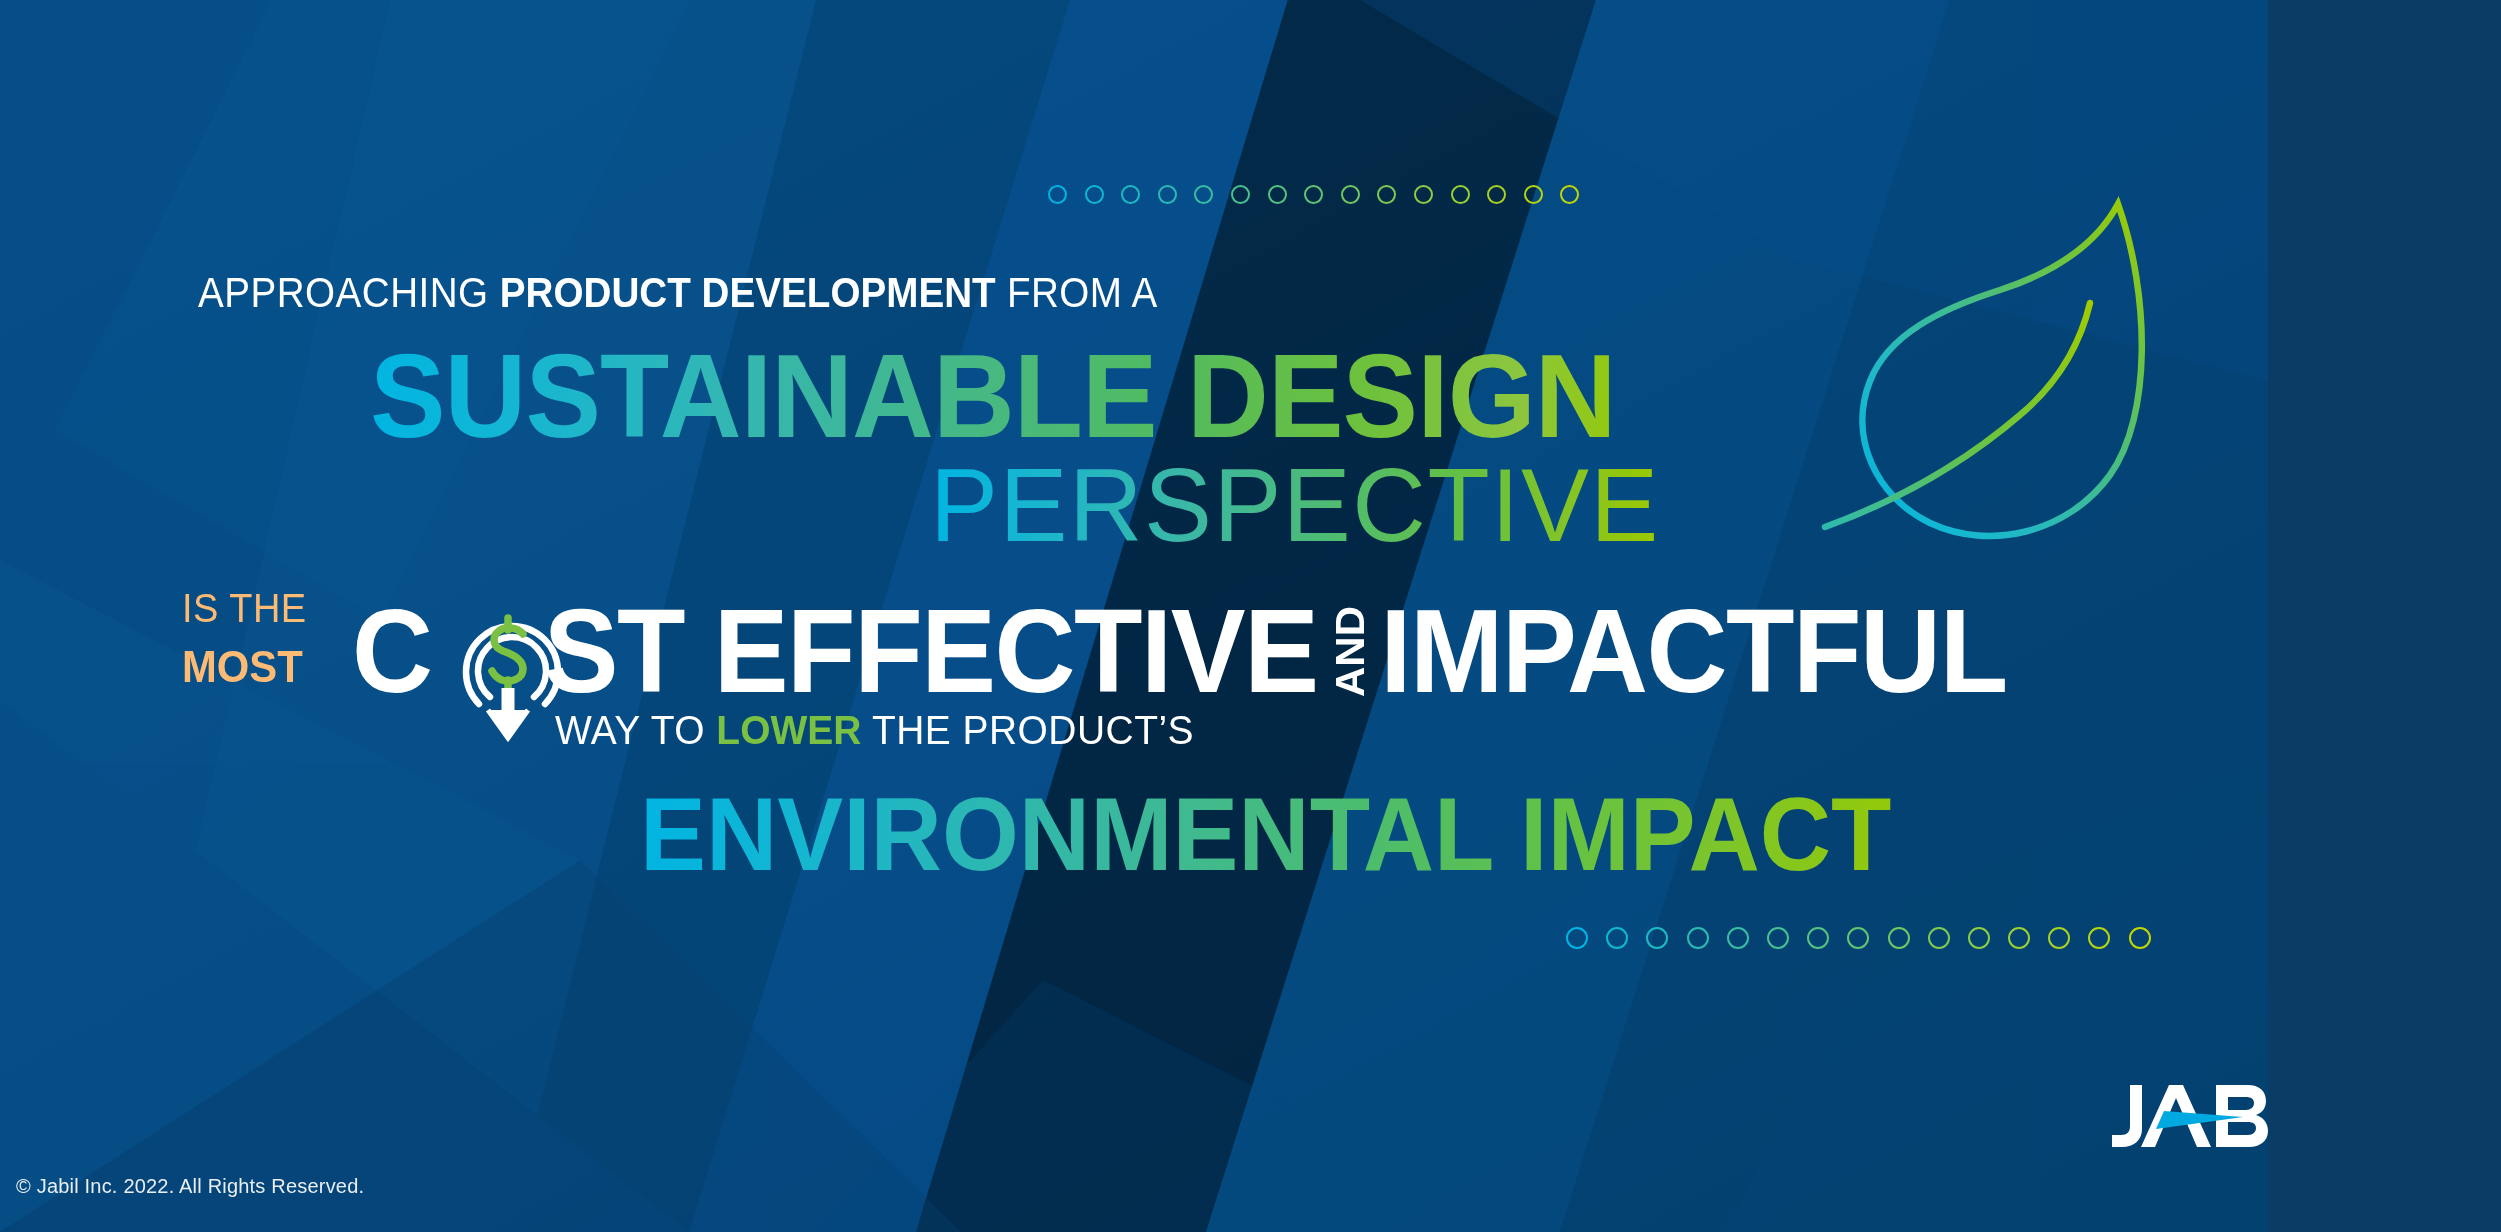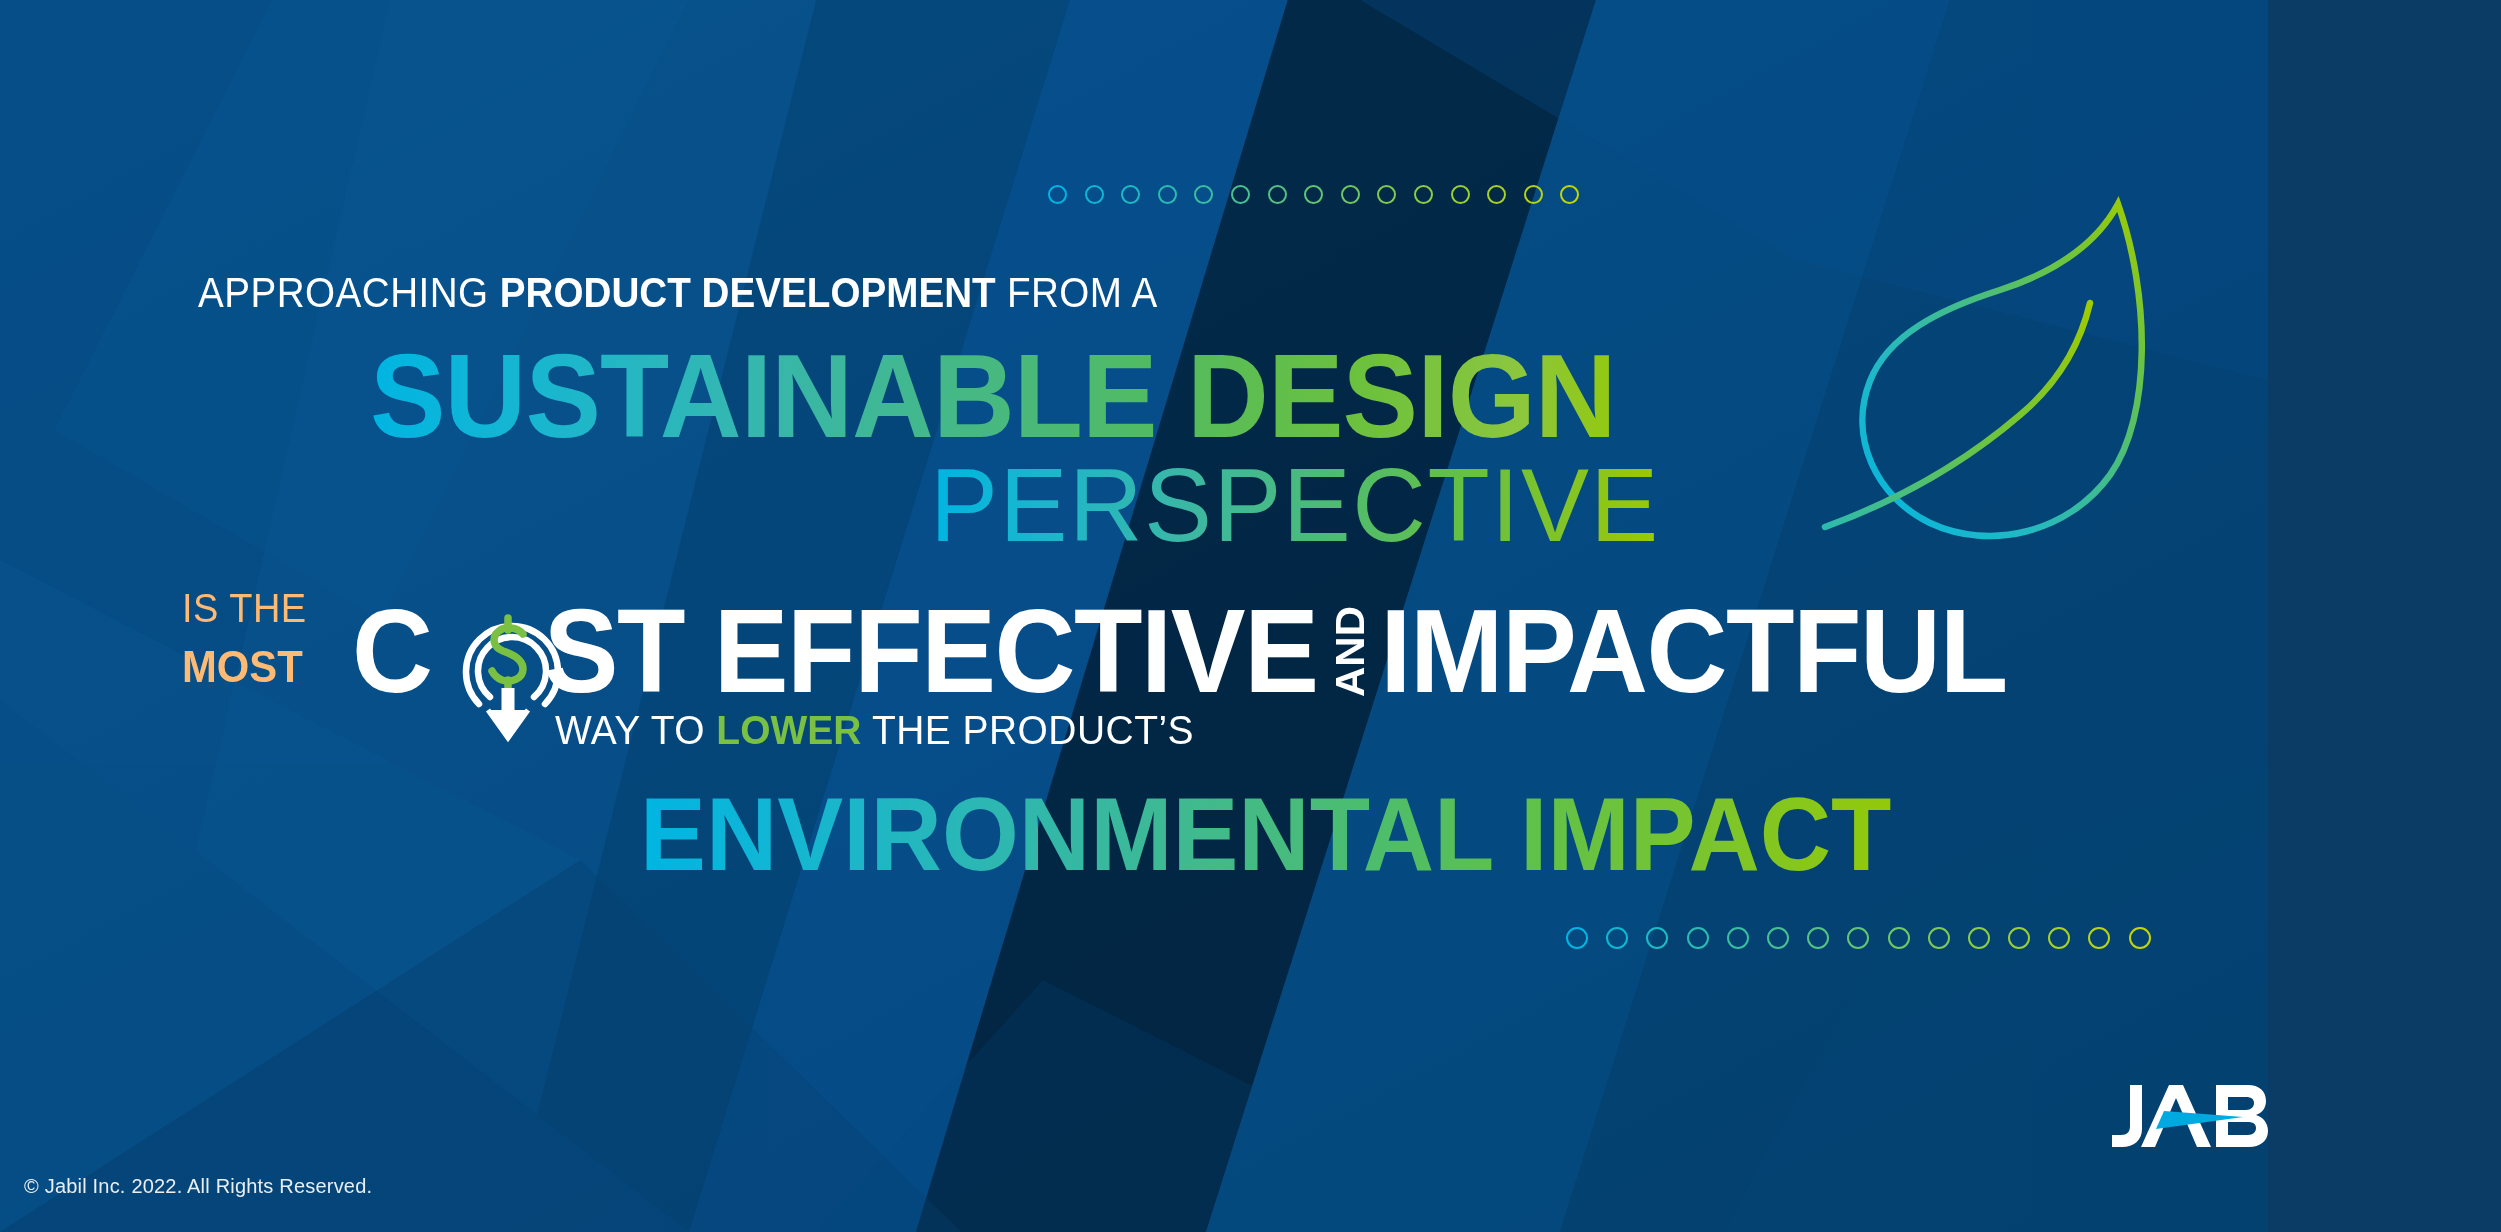--- a/index.html
+++ b/index.html
@@ -261,21 +261,21 @@
     position: absolute;
     left: 2112px;
     top: 1085px;
     width: 290px;
     height: 62px;
   }
 
   
   #copyright {
     position: absolute;
-    left: 24px;
+    left: 16px;
     top: 1175px;
     font-size: 20px;
     font-weight: 400;
     color: #e9eef3;
     letter-spacing: 0.2px;
     white-space: nowrap;
   }
 </style>
 </head>
 <body>

